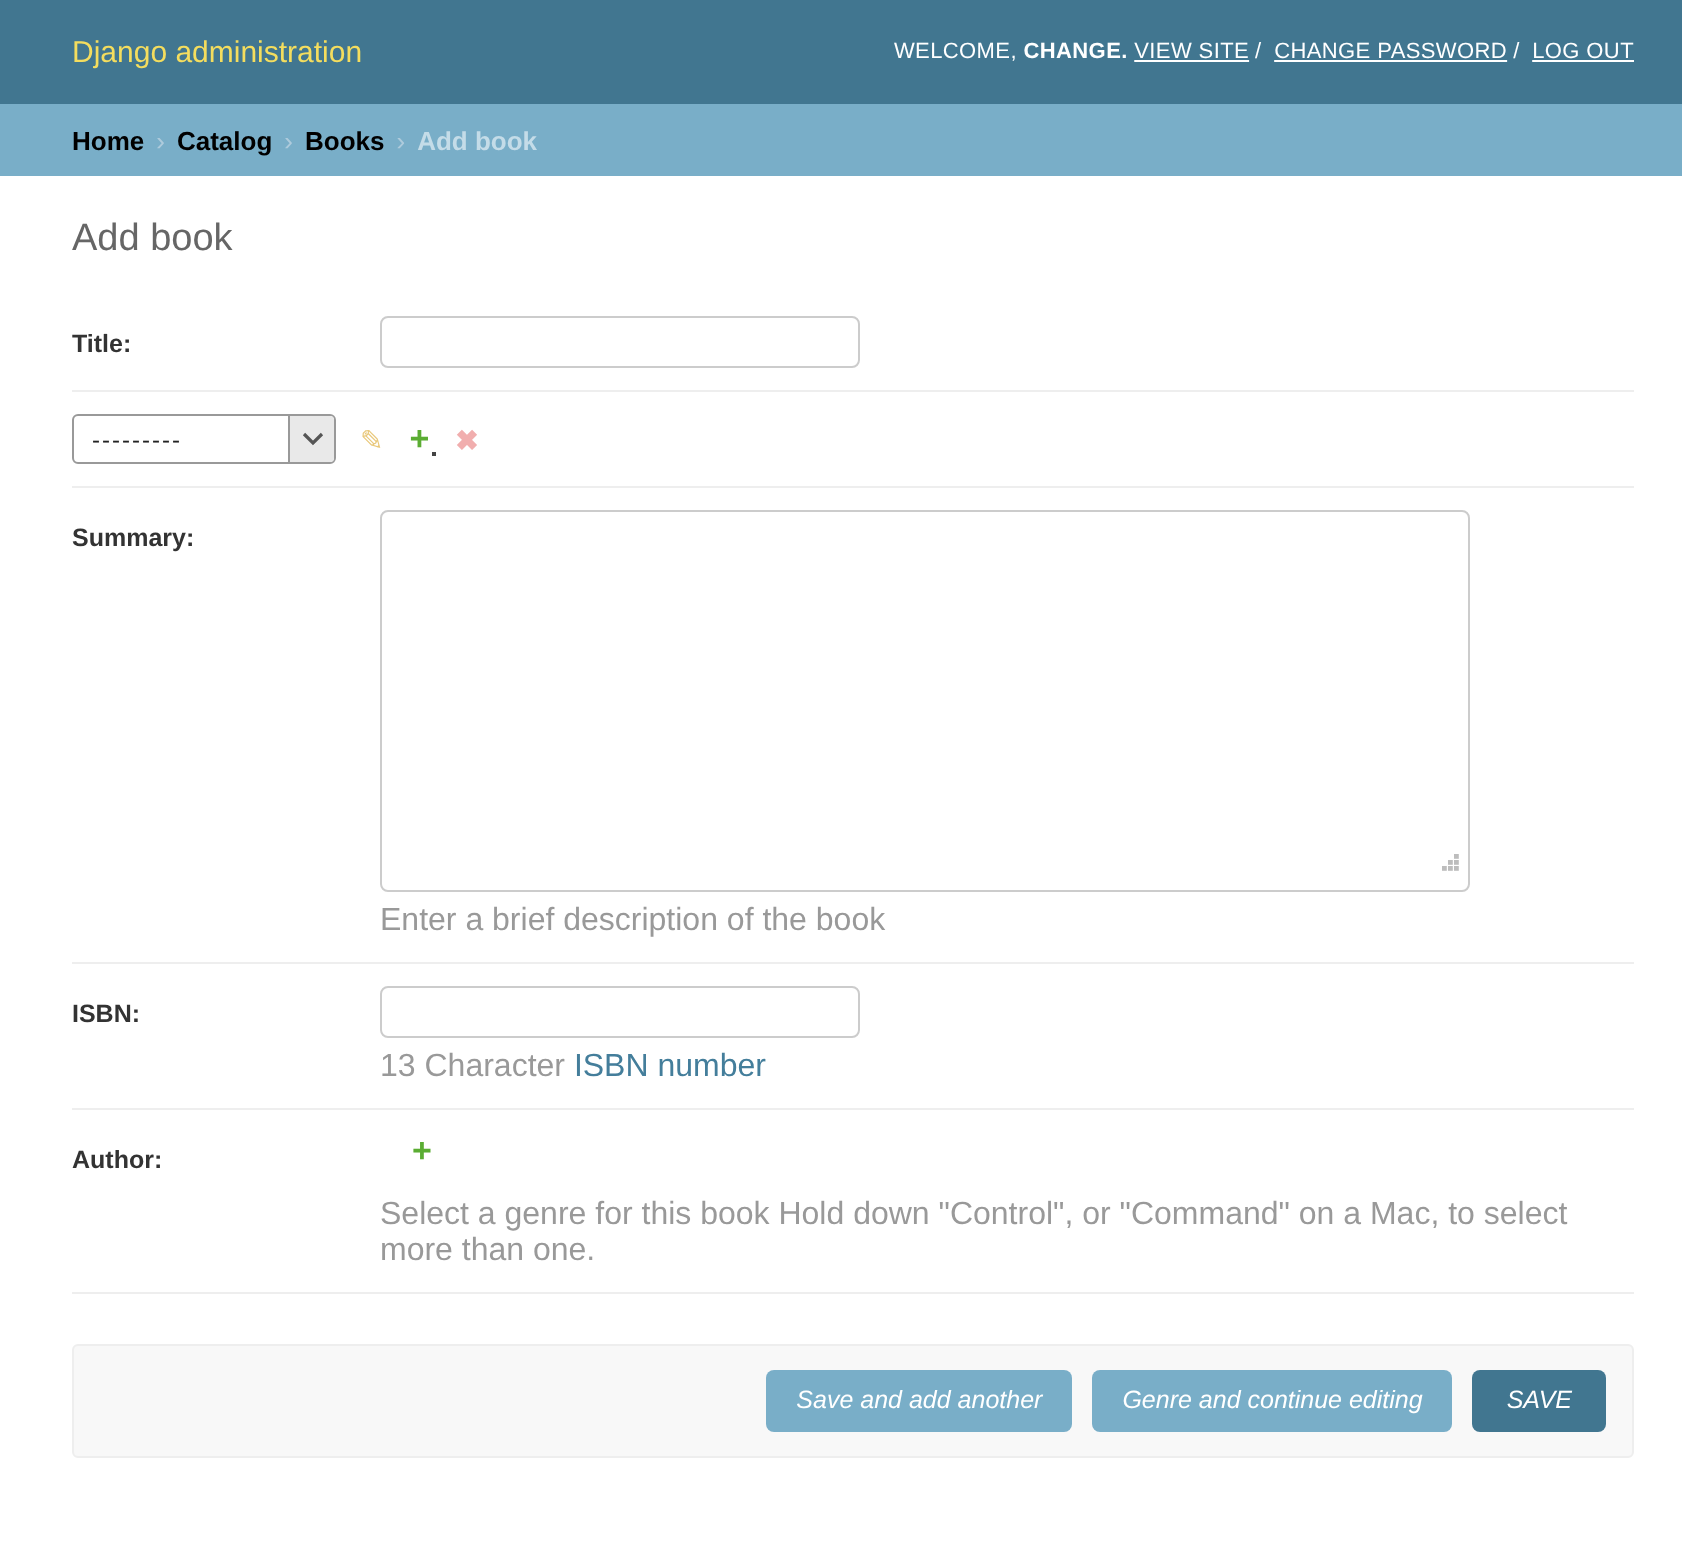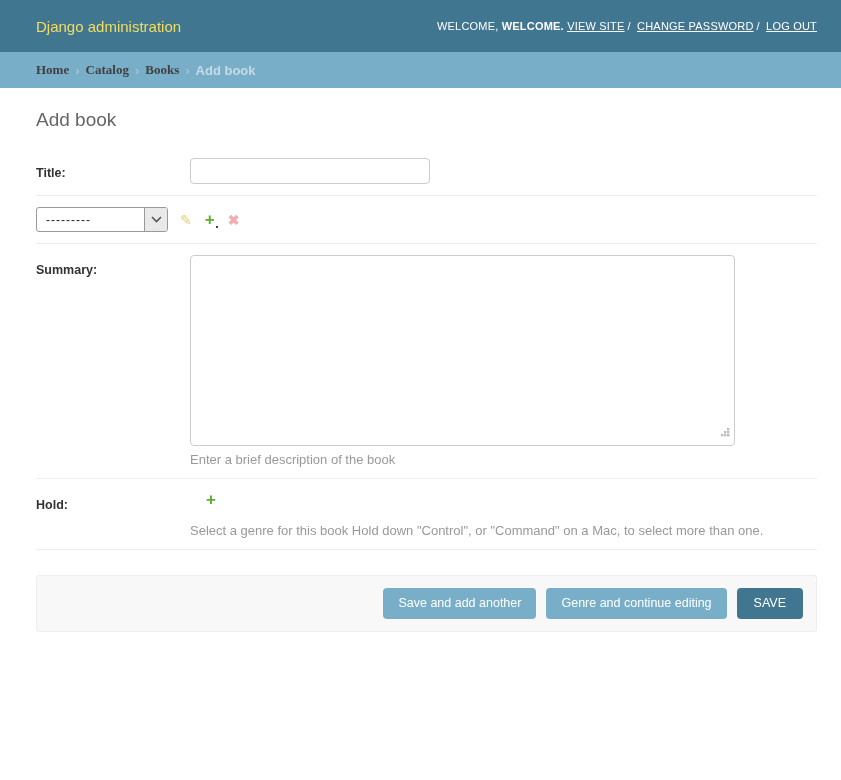--- a/index.html
+++ b/index.html
@@ -22,35 +22,35 @@
   .brand{color:var(--brand-yellow);font-size:15px;font-weight:400;text-decoration:none;cursor:pointer;}
   .usertools{color:#fff;font-size:11px;letter-spacing:.2px;}
   .usertools .uname{font-weight:bold;}
   .usertools a{color:#fff;text-decoration:underline;cursor:pointer;}
   .usertools .sep{margin:0 3px;}
   
   .breadcrumbs{
     height:36px;background:var(--breadcrumb-bg);display:flex;align-items:center;
     padding:0 36px;font-size:13px;color:#c4dce8;
   }
-  .breadcrumbs a{color:#404040;font-weight:bold;text-decoration:none;cursor:pointer;font-family:Liberation Serif, serif;}
+  .breadcrumbs a{color:#000000;font-weight:bold;text-decoration:none;cursor:pointer;}
   .breadcrumbs .bsep{margin:0 6px;color:#aecbdc;}
   .breadcrumbs .current{color:#c4dce8;font-weight:bold;}
   
   .content{padding:0 24px 0 36px;}
   h1.page-title{font-size:19px;font-weight:400;color:#666;margin:21px 0 16px 0;}
   .form-row{display:flex;padding:11px 0;border-bottom:1px solid var(--divider);justify-content:flex-end;}
   .form-row .label-col{width:154px;flex:0 0 154px;padding-top:5px;}
   .form-row label{font-size:12.5px;font-weight:bold;color:var(--label-color);}
   .field-col{flex:1;}
   input.vtext{
     width:240px;height:26px;border:1px solid #ccc;border-radius:4px;
     padding:3px 8px;font-size:12.5px;font-family:"Liberation Sans",sans-serif;outline:none;background:#fff;
   }
-  .helptext{font-size:13px;color:var(--help-gray);margin-top:6px;}
+  .helptext{font-size:16px;color:var(--help-gray);margin-top:6px;}
   .helptext a{color:var(--link-blue);text-decoration:none;cursor:pointer;}
   
   .author-line{display:flex;align-items:center;}
   .select{
     display:flex;width:132px;height:25px;border:1px solid #999;border-radius:3px;
     background:#fff;overflow:hidden;cursor:pointer;
   }
   .select .value{flex:1;font-size:12px;color:#222;padding:5px 0 0 9px;letter-spacing:1px;}
   .select .dd-btn{
     width:23px;background:#e9e9e9;border-left:1px solid #999;
@@ -85,32 +85,32 @@
   .genre-add{margin-left:16px;color:var(--add-green);font-weight:bold;font-size:17px;cursor:pointer;}
   .genre-help{margin-top:13px;}
   
   .submit-row{
     margin-top:25px;background:#f8f8f8;border:1px solid var(--divider);border-radius:3px;
     padding:12px 13px;display:flex;justify-content:flex-end;gap:10px;align-items:center;
   }
   .btn{
     background:var(--button-bg);color:#fff;border:none;border-radius:4px;
     font-size:12.5px;font-family:"Liberation Sans",sans-serif;
-    padding:9px 15px;cursor:pointer;line-height:1;
+    padding:9px 15px;cursor:pointer;line-height:1;font-style:italic;
   }
   .btn.primary{background:var(--button-primary-bg);padding:9px 17px;}
 </style>
 </head>
 <body>
 
 <div class="header">
   <a class="brand">Django administration</a>
   <div class="usertools">
     <span>WELCOME,</span>
-    <span class="uname">WELCOME.</span>
+    <span class="uname">CHANGE.</span>
     <a>VIEW SITE</a><span class="sep">/</span>
     <a>CHANGE PASSWORD</a><span class="sep">/</span>
     <a>LOG OUT</a>
   </div>
 </div>
 
 <div class="breadcrumbs">
   <a>Home</a>
   <span class="bsep">›</span>
   <a>Catalog</a>
@@ -166,24 +166,33 @@
             <rect x="1" y="7" width="2.4" height="2.4" fill="#bdbdbd"></rect>
             <rect x="4" y="7" width="2.4" height="2.4" fill="#bdbdbd"></rect>
             <rect x="7" y="7" width="2.4" height="2.4" fill="#bdbdbd"></rect>
           </svg>
         </span>
       </div>
       <div class="helptext">Enter a brief description of the book</div>
     </div>
   </div>
 
-
-  <div class="form-row">
-    <div class="label-col">
-      <label>Hold:</label>
+  <div class="form-row">
+    <div class="label-col">
+      <label>ISBN:</label>
+    </div>
+    <div class="field-col">
+      <input class="vtext" type="text" value="" style="">
+      <div class="helptext"><span>13 Character </span><a>ISBN number</a></div>
+    </div>
+  </div>
+
+  <div class="form-row">
+    <div class="label-col">
+      <label>Author:</label>
     </div>
     <div class="field-col">
       <div class="genre-line">
         <span class="genre-add">+</span>
       </div>
       <div class="helptext genre-help">Select a genre for this book Hold down "Control", or "Command" on a Mac, to select more than one.</div>
     </div>
   </div>
 
   <div class="submit-row">

